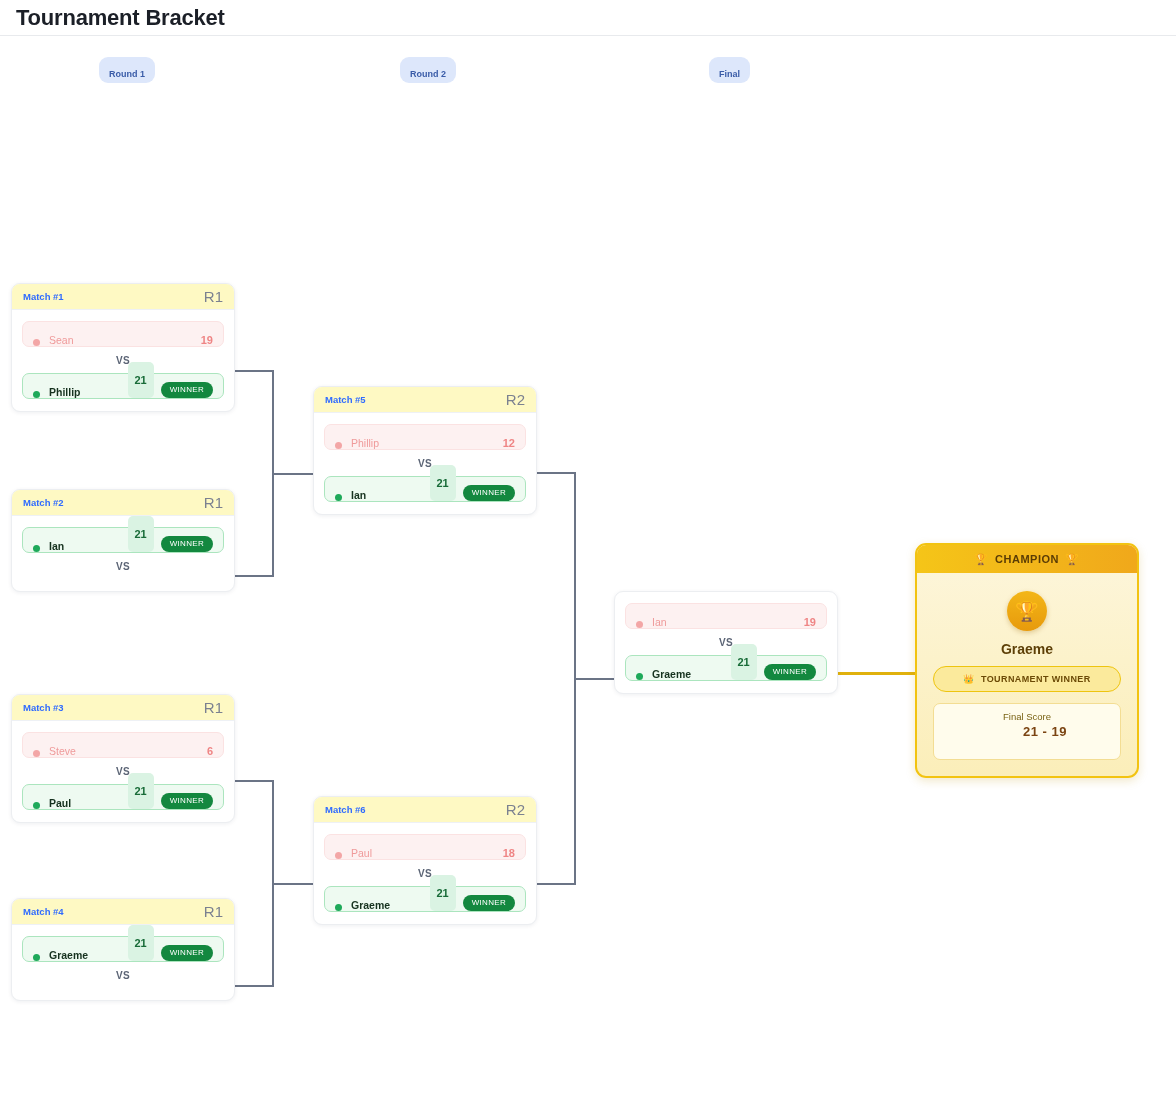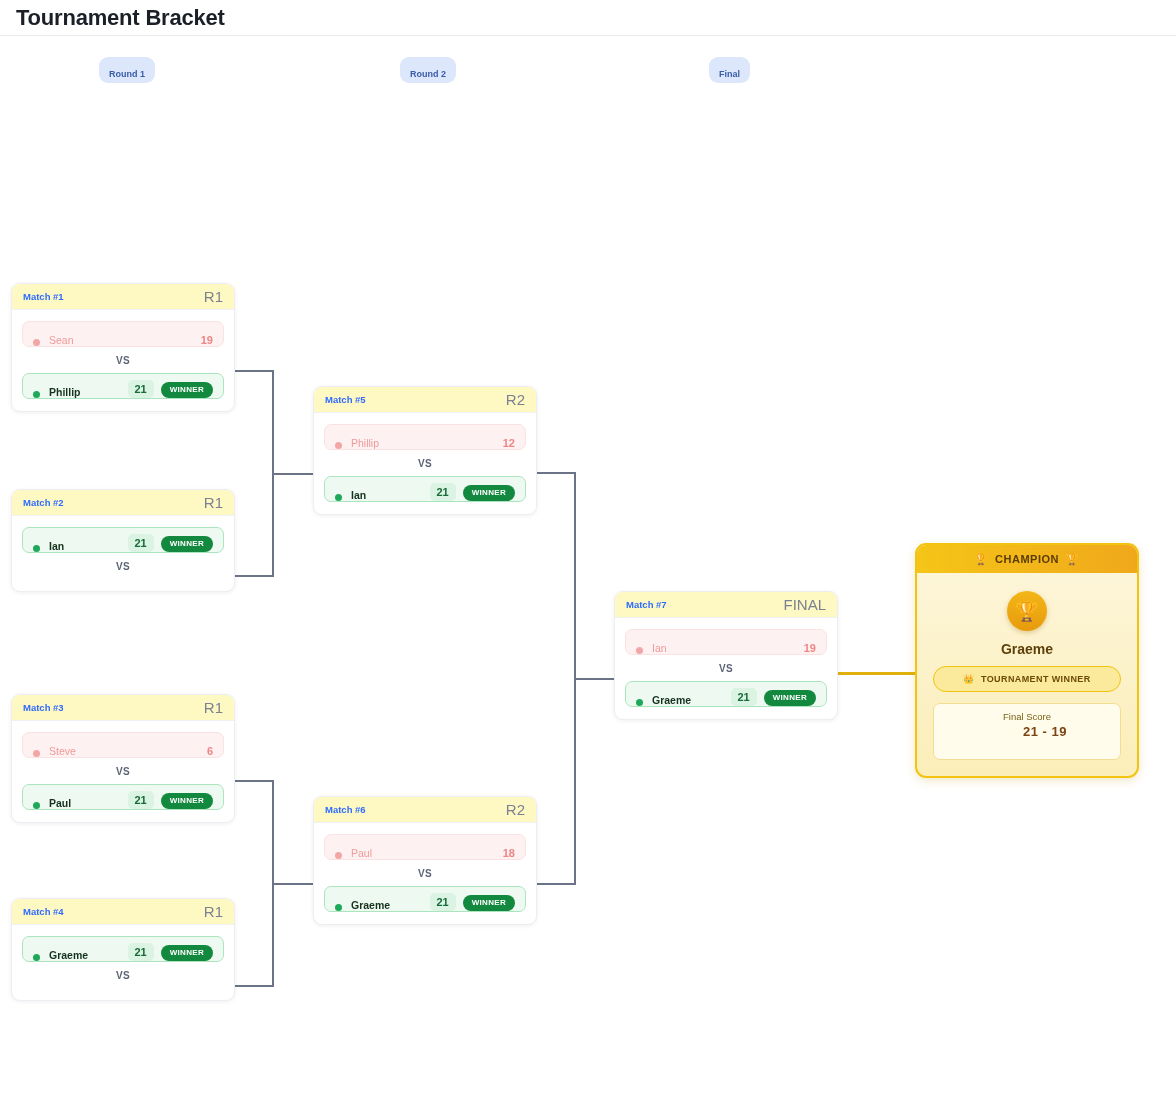--- a/index.html
+++ b/index.html
@@ -130,33 +130,33 @@
 
   .score {
     font-size: 11px;
     font-weight: 700;
     flex: 0 0 auto;
   }
   .player-row.winner .score {
     color: #186b38;
     background: #daf3e3;
     border-radius: 5px;
-    padding: 3px 7px;
+    padding: 12px 7px;
     margin-right: 7px;
   }
   .player-row.loser .score {
     color: #ef8585;
   }
 
   .winner-badge {
     flex: 0 0 auto;
     background: #13883f;
     color: #ffffff;
     font-size: 8px;
-    font-weight: 700;
+    font-weight: 400;
     letter-spacing: 0.3px;
     border-radius: 10px;
     padding: 4px 9px;
     line-height: 1;
   }
 
   .vs-label {
     text-align: center;
     font-size: 10px;
     font-weight: 700;
@@ -381,24 +381,20 @@
     <div class="player-row winner">
       <span class="dot"></span>
       <span class="player-name">Graeme</span>
       <span class="score">21</span>
       <span class="winner-badge">WINNER</span>
     </div>
   </div>
 </div>
 
 <div class="match-card" style="left:614px; top:591px;">
-  <div class="match-head">
-    <span class="match-id">Match #7</span>
-    <span class="match-round">FINAL</span>
-  </div>
   <div class="match-body">
     <div class="player-row loser">
       <span class="dot"></span>
       <span class="player-name">Ian</span>
       <span class="score">19</span>
     </div>
     <div class="vs-label">VS</div>
     <div class="player-row winner">
       <span class="dot"></span>
       <span class="player-name">Graeme</span>

